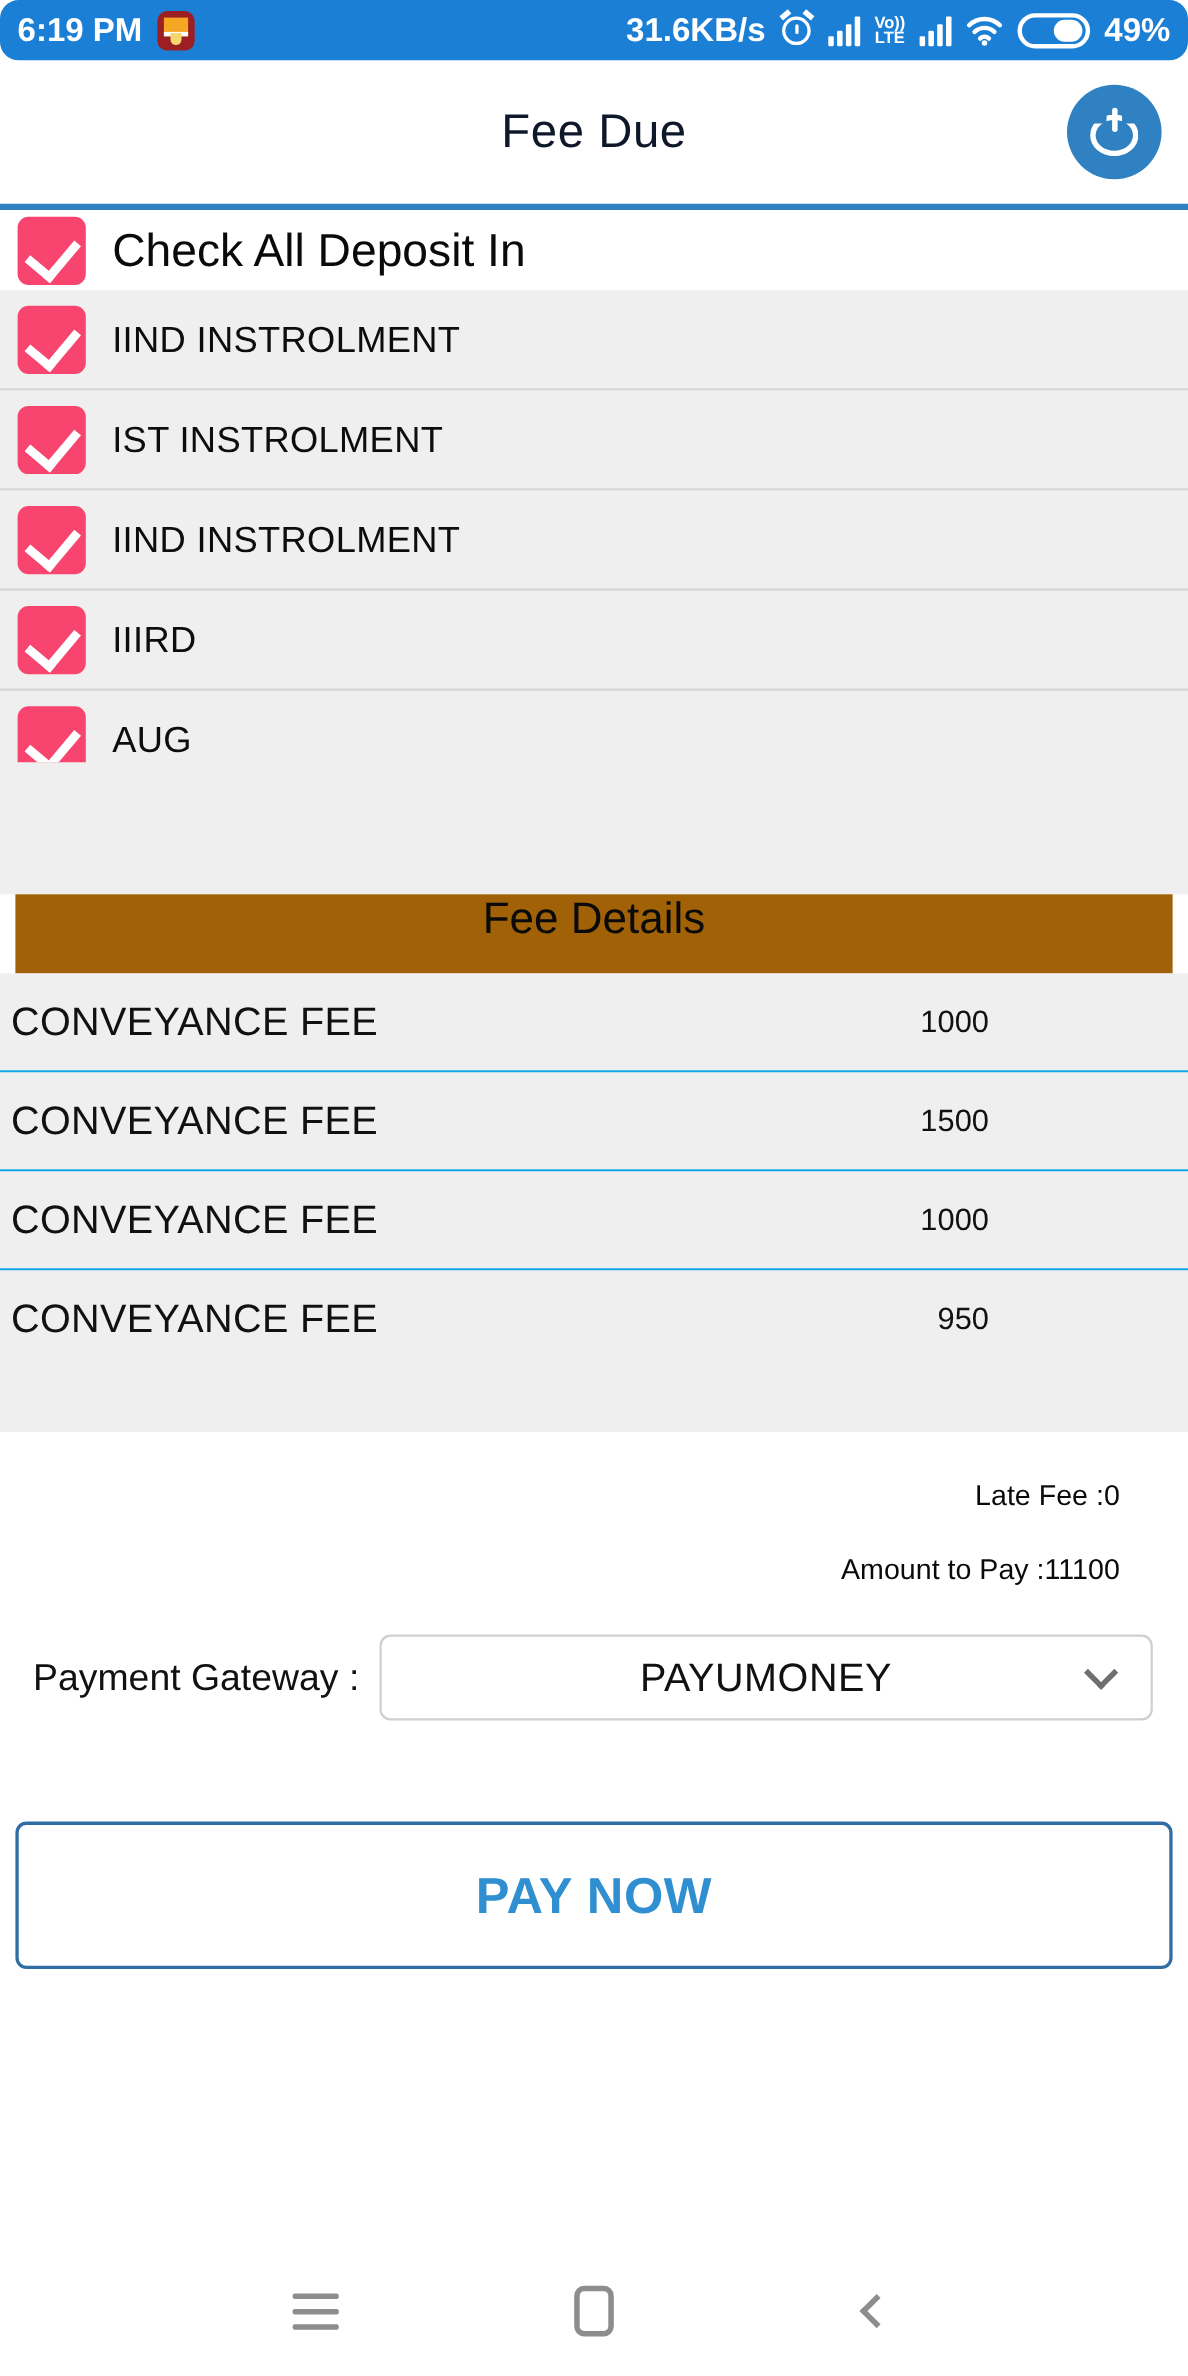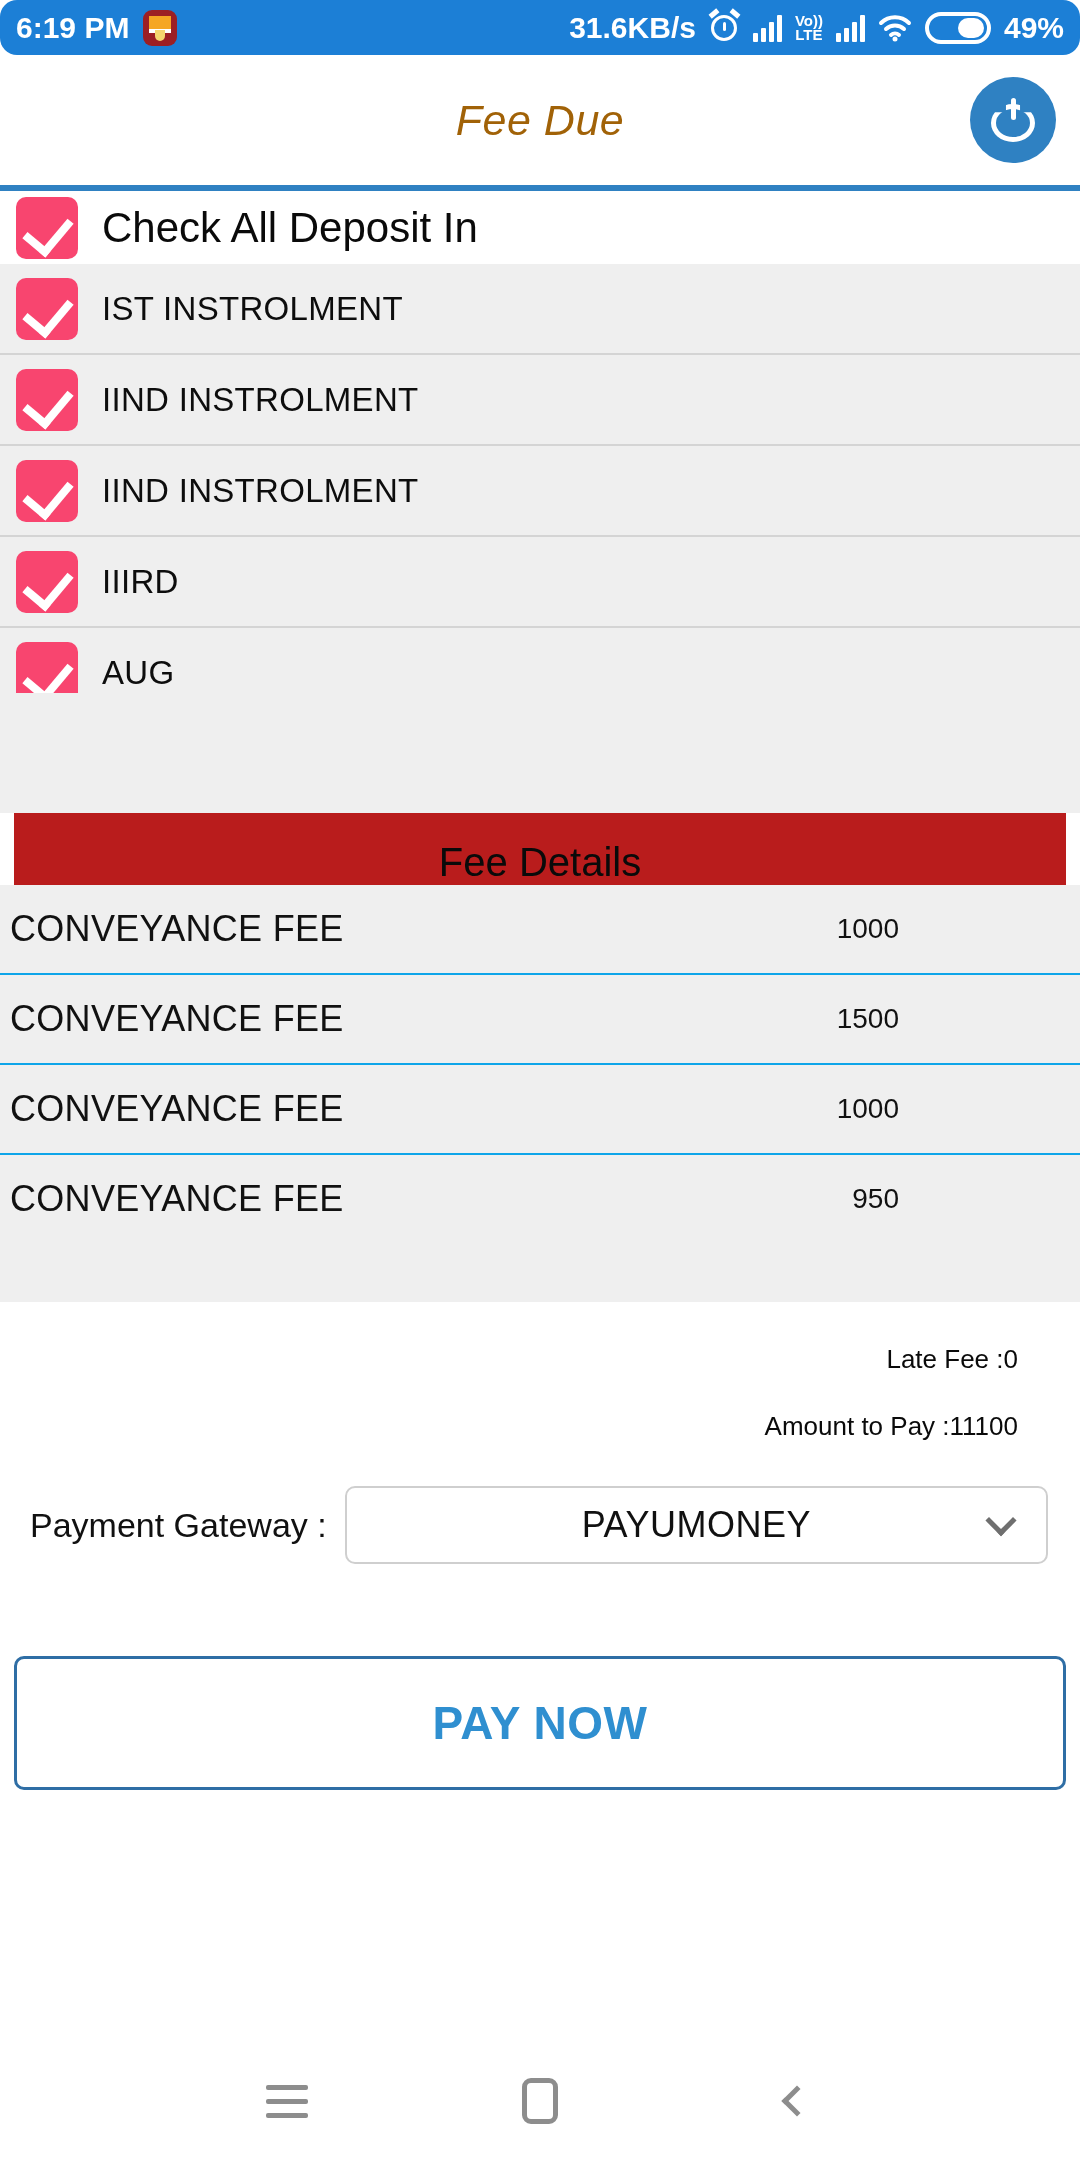--- a/index.html
+++ b/index.html
@@ -63,21 +63,21 @@
     height:20px; width:26px; background:#ffffff; border-radius:10px; margin-right:3px;
   }
   .sb-batt-pct { font-size:30px; font-weight:bold; }
 
   
   .appbar {
     height:130px; background:#ffffff; position:relative;
     display:flex; align-items:center; justify-content:center; flex:0 0 130px;
   }
   .appbar-title {
-    font-size:43px; color:#a16207; font-weight:normal; letter-spacing:0.5px;font-style:italic;
+    font-size:43px; color:#0f172a; font-weight:normal; letter-spacing:0.5px;
   }
   .power-btn {
     position:absolute; right:24px; top:50%; transform:translateY(-50%);
     width:86px; height:86px; border-radius:50%; background:#2f81c2;
     display:flex; align-items:center; justify-content:center;
   }
   .power-glyph { width:44px; height:44px; position:relative; }
   .power-glyph .ring {
     position:absolute; left:0; top:6px; width:44px; height:38px;
     border:5px solid #ffffff; border-radius:50%;
@@ -110,22 +110,22 @@
   }
   .cb::after {
     content:""; position:absolute; left:17px; top:12px; width:22px; height:36px;
     border-right:8px solid #ffffff; border-bottom:8px solid #ffffff;
     transform:rotate(40deg);
   }
 
   
   .fee-gap { height:120px; background:#efefef; flex:0 0 120px; }
   .fee-header {
-    background:#b91c1c; margin:0 14px; height:72px;
-    display:flex; align-items:flex-end; justify-content:center; flex:0 0 72px;
+    background:#a16207; margin:0 14px; height:72px;
+    display:flex; align-items:flex-start; justify-content:center; flex:0 0 72px;
   }
   .fee-header-title { font-size:40px; color:#0a0a0a; }
   .fee-list { background:#efefef; height:355px; overflow:hidden; flex:0 0 355px; }
   .fee-row {
     height:90px; display:flex; align-items:center; justify-content:space-between;
     padding:0 16px 0 10px; border-bottom:2px solid #0ea5e9; background:#efefef;
   }
   .fee-name { font-size:36px; color:#111111; letter-spacing:0.3px; }
   .fee-amount { font-size:28px; color:#111111; margin-right:165px; }
   .fee-tail { background:#efefef; height:62px; flex:0 0 62px; }
@@ -233,25 +233,25 @@
   <div class="appbar-divider"></div>
 
   <div class="deposit-section">
     <div class="checkall-row">
       <span class="cb"></span>
       <span class="checkall-label">Check All Deposit In</span>
     </div>
     <div class="deposit-list">
       <div class="deposit-item">
         <span class="cb"></span>
+        <span class="deposit-item-label">IIND INSTROLMENT</span>
+      </div>
+      <div class="deposit-item">
+        <span class="cb"></span>
         <span class="deposit-item-label">IST INSTROLMENT</span>
-      </div>
-      <div class="deposit-item">
-        <span class="cb"></span>
-        <span class="deposit-item-label">IIND INSTROLMENT</span>
       </div>
       <div class="deposit-item">
         <span class="cb"></span>
         <span class="deposit-item-label">IIND INSTROLMENT</span>
       </div>
       <div class="deposit-item">
         <span class="cb"></span>
         <span class="deposit-item-label">IIIRD</span>
       </div>
       <div class="deposit-item">

